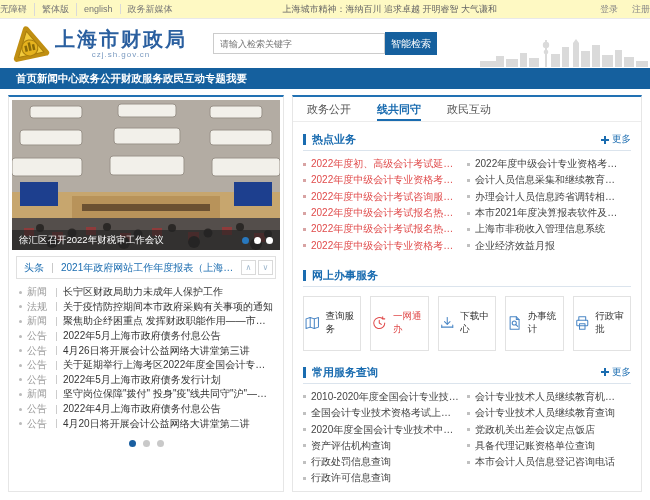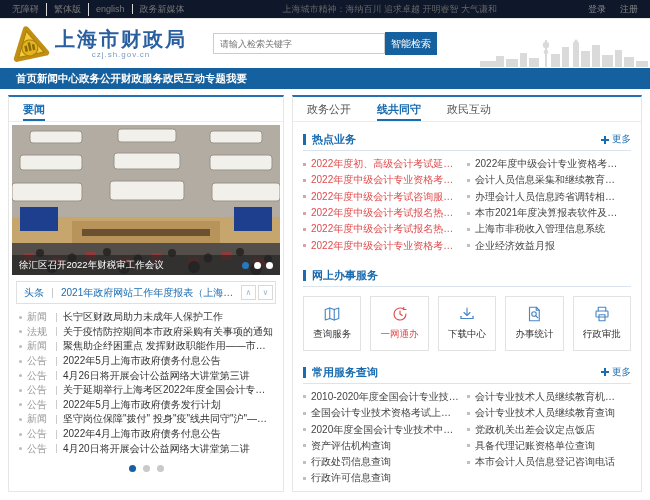--- a/index.html
+++ b/index.html
@@ -2,22 +2,22 @@
 <html style="--primary: #15609e; --link-blue: #1a6cb0; --red: #e04b4b;"><head>
 <meta charset="utf-8">
 <style>
   :root{ --primary:#15609e; --link-blue:#1a6cb0; --red:#e04b4b; }
   *{box-sizing:border-box; margin:0; padding:0;}
   body{
     width:650px; height:500px; overflow:hidden; background:#fff;
     font-family:"Liberation Sans", sans-serif; color:#333;
   }
   
-  .topbar{height:19px; background:#0f172a; border-bottom:1px solid #e9e9e9;
-    display:flex; align-items:center; padding:0 12px; font-size:9px; color:#777;}
+  .topbar{height:19px; background:#fef9c3; border-bottom:1px solid #e9e9e9;
+    display:flex; align-items:center; padding:0 0; font-size:9px; color:#777;}
   .tlinks{display:flex; align-items:center;}
   .tlink{padding:0 7px; border-right:1px solid #d9d9d9; cursor:pointer;}
   .tlink:first-child{padding-left:0;}
   .tlink:last-child{border-right:none;}
   .motto{flex:1; text-align:center; color:#666;}
   .auth{display:flex; gap:14px; color:#888;}
   .auth span{cursor:pointer;}
   
   .header{height:49px; background:#fff; display:flex; align-items:center;
     padding:0 8px; position:relative;}
@@ -89,21 +89,21 @@
   .cols{display:flex; padding:5px 0 4px;}
   .col{width:50%; min-width:0; padding-right:8px;}
   .lrow{display:flex; align-items:center; height:16.3px; font-size:10px; cursor:pointer;}
   .sq{width:3px; height:3px; background:#c0c0c0; margin-right:5px; flex:0 0 auto;}
   .ltxt{white-space:nowrap; overflow:hidden; text-overflow:ellipsis; color:#444;}
   .red .ltxt{color:var(--red);}
   .red .sq{background:#d8a3a3;}
   
   .svc-row{display:flex; gap:9px; padding:9px 0 4px;}
   .svc{width:61px; height:55px; border:1px solid #e2e2e2; display:flex;
-    flex-direction:column; align-items:center; justify-content:center; gap:5px;
+    flex-direction:row; align-items:center; justify-content:center; gap:5px;
     font-size:9.5px; color:#333; cursor:pointer; background:#fff;}
   .svc svg{width:18px; height:18px; stroke:#4a86c5; fill:none;
     stroke-width:1.5; stroke-linecap:round; stroke-linejoin:round;}
   .svc.hot{color:var(--red);}
   .svc.hot svg{stroke:var(--red);}
   
   .footline{margin-top:8px; border-top:1px solid #aac6e4; height:6px;}
 </style>
 </head>
 <body>
@@ -170,23 +170,20 @@
   <span class="nav-item">政务公开</span>
   <span class="nav-item">财政服务</span>
   <span class="nav-item">政民互动</span>
   <span class="nav-item">专题</span>
   <span class="nav-item">我要</span>
 </div>
 
 <div class="main">
 
   <div class="card left-card">
-    <div class="tabs-row">
-      <span class="tab active">要闻</span>
-    </div>
 
     <div class="carousel">
       <svg viewBox="0 0 268 150" preserveAspectRatio="none">
         <rect x="0" y="0" width="268" height="92" fill="#b3aca3"></rect>
         <g fill="#f2f0ea" stroke="#9a938a" stroke-width="1">
           <rect x="18" y="6" width="52" height="12" rx="3"></rect>
           <rect x="106" y="4" width="58" height="13" rx="3"></rect>
           <rect x="198" y="6" width="52" height="12" rx="3"></rect>
           <rect x="8" y="30" width="62" height="15" rx="3"></rect>
           <rect x="102" y="28" width="66" height="16" rx="3"></rect>

